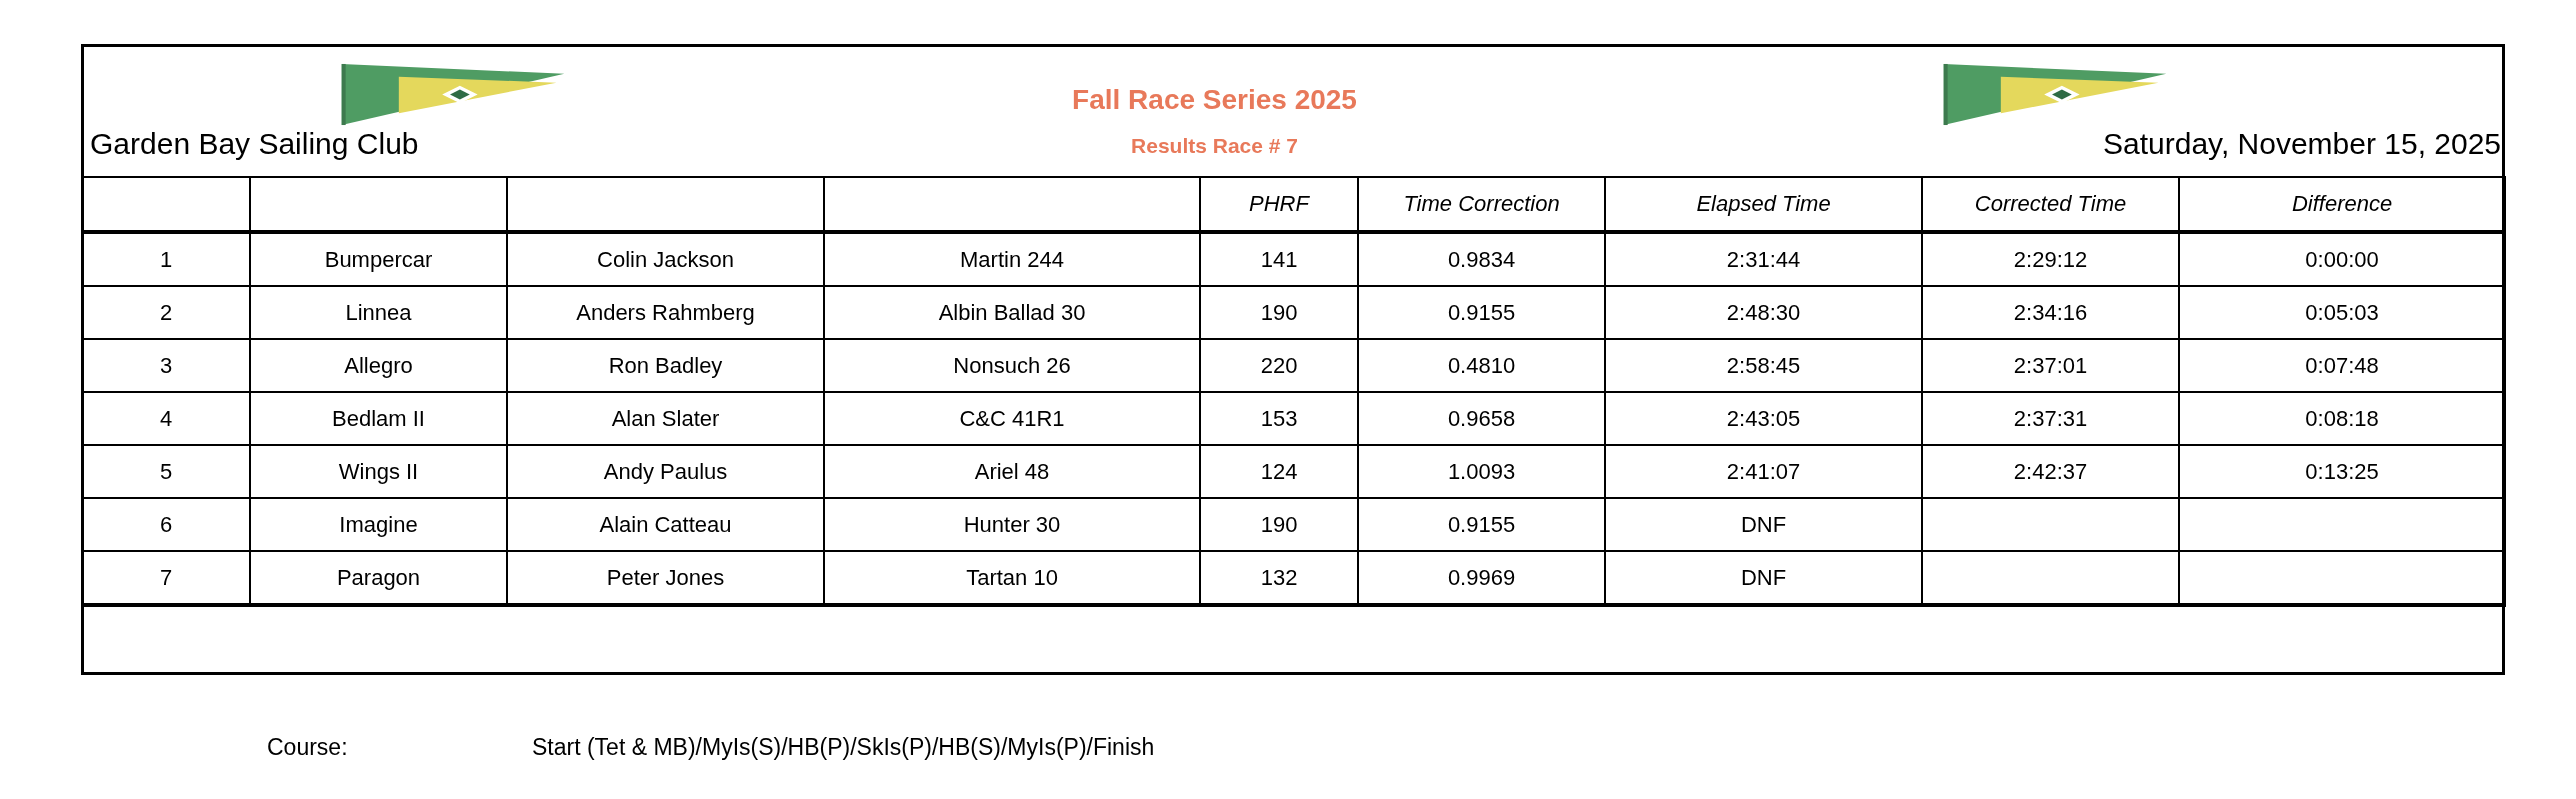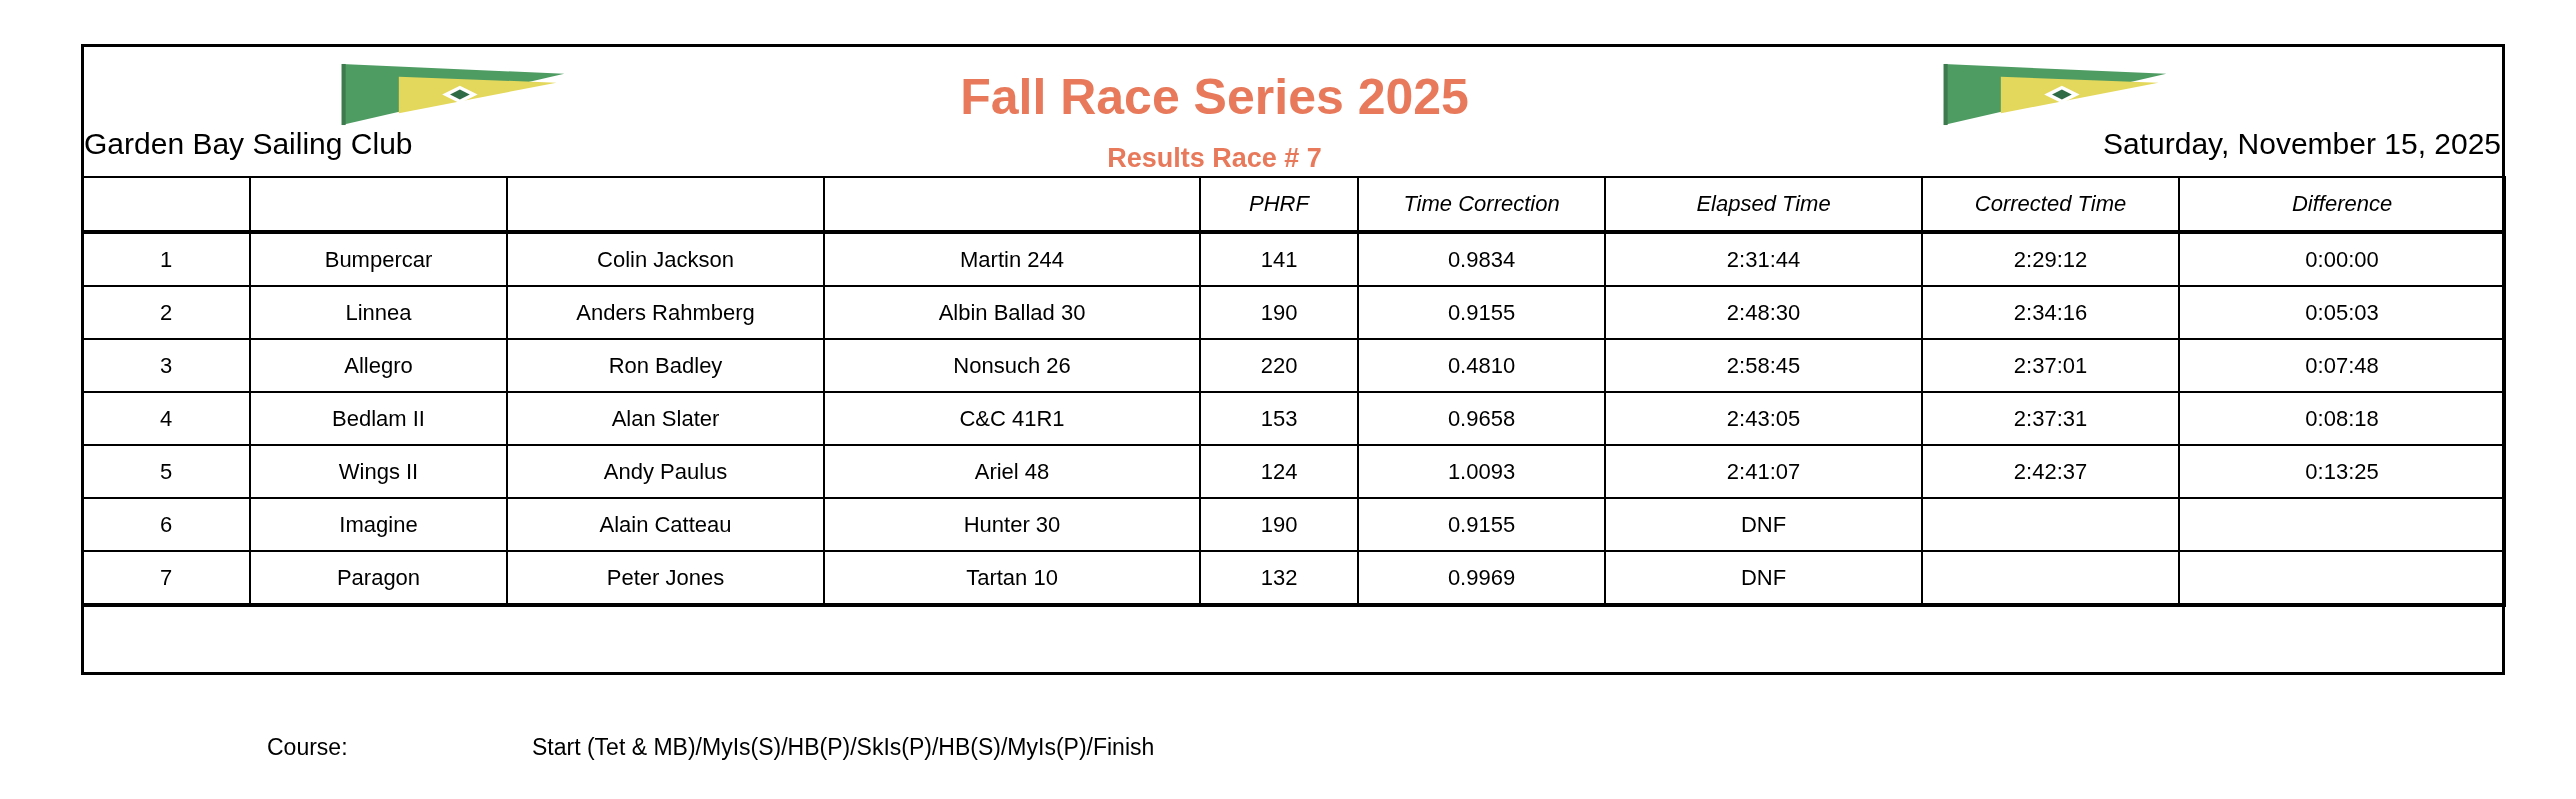--- a/index.html
+++ b/index.html
@@ -42,37 +42,37 @@
     position: relative;
     height: 129px;
   }
 
   .outer-border-top {
     border-top: 3px solid #000 !important;
   }
 
   .title-main {
     color: #e8795a;
-    font-size: 50px;
+    font-size: 28px;
     font-weight: bold;
     text-align: center;
     line-height: 1.1;
     padding-top: 20px;
   }
   .title-sub {
     color: #e8795a;
-    font-size: 27px;
+    font-size: 21px;
     font-weight: bold;
     text-align: center;
     padding-top: 18px;
   }
   .club-name {
     font-size: 30px;
     text-align: left;
-    padding-left: 2px;
+    padding-left: 8px;
   }
   .race-date {
     font-size: 30px;
     text-align: right;
     padding-right: 4px;
   }
 
   .burgee {
     display: block;
     margin: 0 auto;

